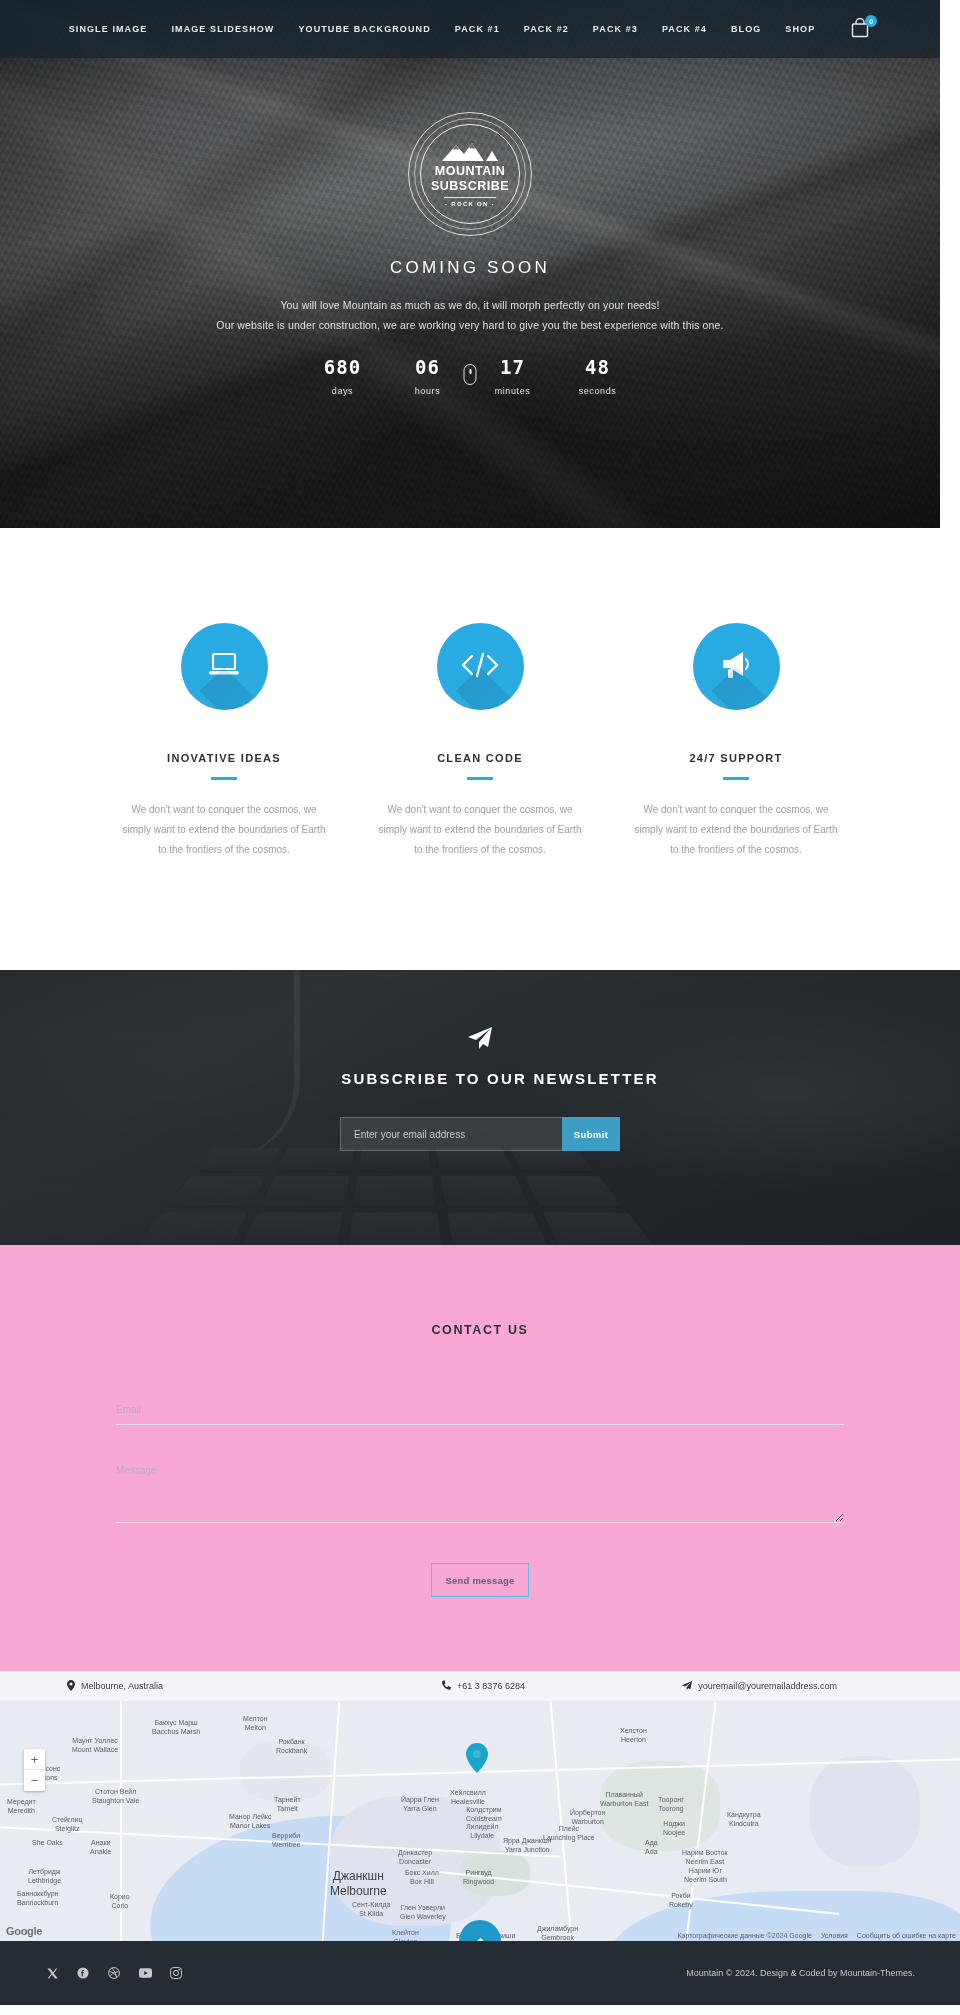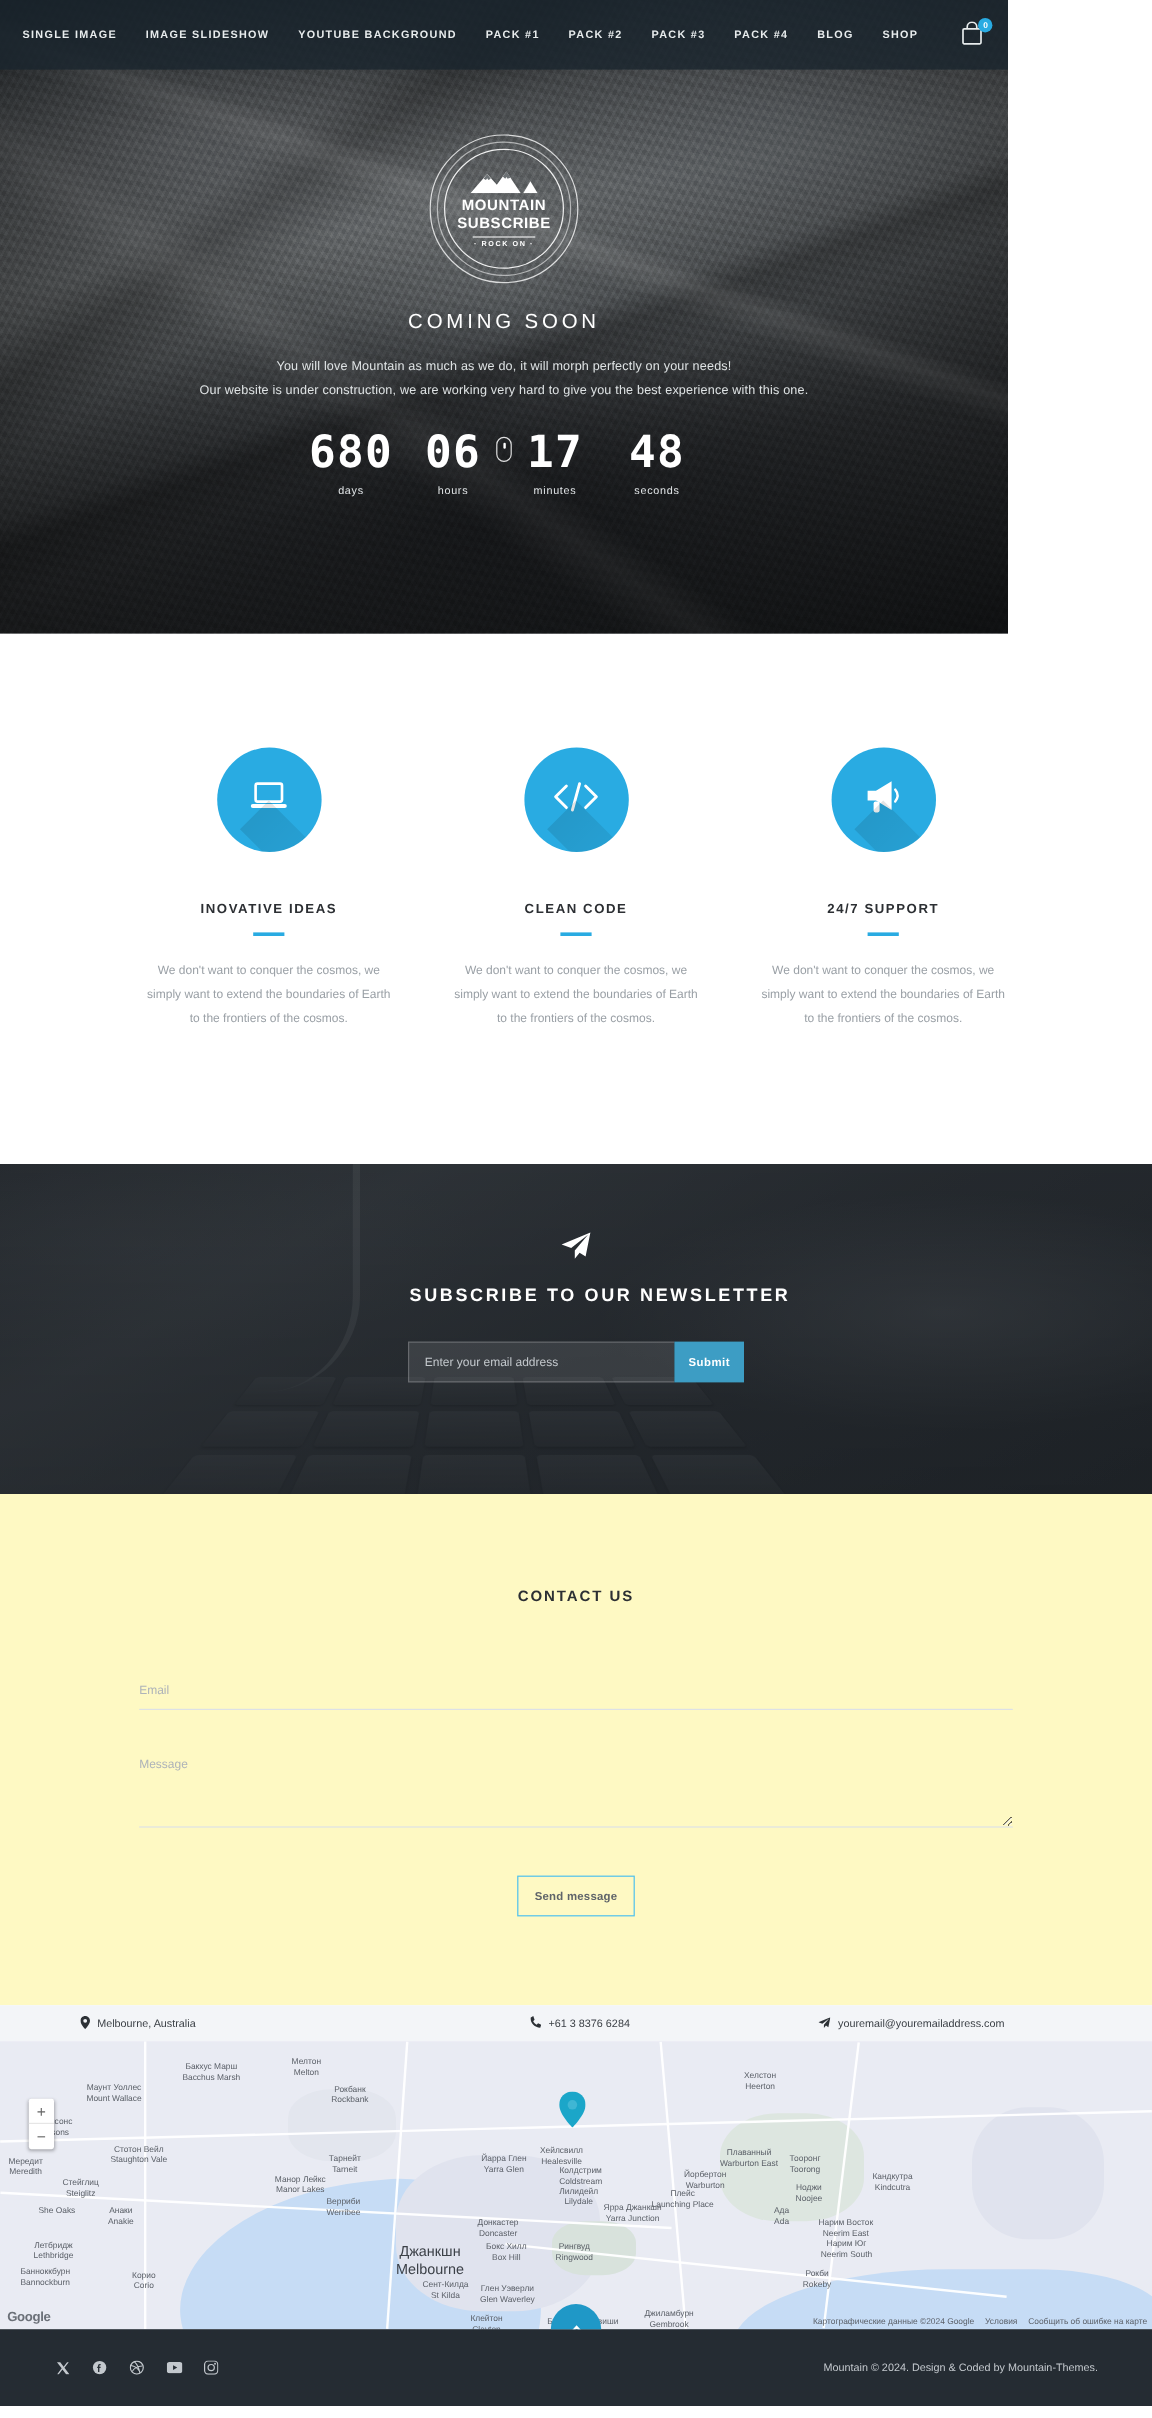--- a/index.html
+++ b/index.html
@@ -5,21 +5,21 @@
   * { margin:0; padding:0; box-sizing:border-box; }
   html,body { width:960px; }
   body {
     font-family:"Liberation Sans", sans-serif;
     background:#fff; color:#333;
     -webkit-font-smoothing:antialiased;
   }
 
   
   .hero {
-    position:relative; width:840px; height:528px; overflow:hidden;
+    position:relative; width:940px; height:528px; overflow:hidden;
     background:
       radial-gradient(ellipse 60% 40% at 18% 22%, rgba(168,172,176,.55), transparent 65%),
       radial-gradient(ellipse 55% 45% at 78% 18%, rgba(150,156,162,.5), transparent 62%),
       radial-gradient(ellipse 70% 50% at 50% 82%, rgba(28,30,33,.85), transparent 70%),
       linear-gradient(170deg,#2c3439 0%,#55595c 20%,#7b7f81 36%,#5d6164 52%,#3b3e41 70%,#232629 100%);
   }
   .hero-tex {
     position:absolute; inset:0;
     background:
       repeating-linear-gradient(118deg, rgba(255,255,255,.055) 0 2px, rgba(0,0,0,.05) 2px 5px),
@@ -72,21 +72,21 @@
 
   .hero-content { position:absolute; top:258px; left:0; right:0; text-align:center; z-index:10; }
   .coming-soon {
     color:#fff; font-size:17px; font-weight:300; letter-spacing:3.2px; margin-bottom:18px;
     font-family:"Liberation Sans", sans-serif;
   }
   .hero-sub { color:rgba(236,240,241,.93); font-size:10.5px; line-height:1.9; letter-spacing:.15px; }
 
   .countdown { display:flex; justify-content:center; gap:0; margin-top:22px; }
   .cd-item { width:85px; text-align:center; }
-  .cd-num { color:#fff; font-size:37px; font-weight:700; letter-spacing:1px; line-height:1; font-family:"DejaVu Sans Mono", monospace; }
+  .cd-num { color:#fff; font-size:19px; font-weight:700; letter-spacing:1px; line-height:1; font-family:"DejaVu Sans Mono", monospace; }
   .cd-lbl { color:#e2e6e8; font-size:9px; letter-spacing:.6px; margin-top:9px; }
 
   .scroll-ind {
     position:absolute; bottom:143px; left:50%; transform:translateX(-50%);
     width:13px; height:21px; border:1px solid rgba(255,255,255,.85); border-radius:7px; z-index:10;
   }
   .scroll-ind::after { content:""; position:absolute; top:4px; left:50%; transform:translateX(-50%); width:2px; height:5px; background:#fff; border-radius:1px; }
 
   
   .features { background:#fff; padding:95px 0 110px; }
@@ -136,21 +136,21 @@
     color:#e5e8ea; font-size:10px; padding:0 13px; font-family:"Liberation Sans", sans-serif;
   }
   .news-input::placeholder { color:#c4c9cd; }
   .news-submit {
     width:58px; height:34px; background:#3d9dc4; border:none; cursor:pointer;
     color:#fff; font-size:9.5px; font-weight:700; letter-spacing:.4px;
     font-family:"Liberation Sans", sans-serif;
   }
 
   
-  .contact { background:#fef9c3; padding:78px 0 74px; }
+  .contact { background:#f9a8d4; padding:78px 0 74px; }
   .contact-title { text-align:center; font-size:12.5px; font-weight:700; letter-spacing:1.6px; color:#2c2f33; margin-bottom:62px; }
   .c-wrap { width:728px; margin:0 auto; }
   .c-row { display:flex; gap:42px; margin-bottom:36px; }
   .c-field { flex:1; }
   .c-input, .c-textarea {
     width:100%; border:none; border-bottom:1px solid #dde1e6; background:transparent;
     outline:none; font-size:10px; color:#60656b; padding:4px 0 9px;
     font-family:"Liberation Sans", sans-serif;
   }
   .c-input::placeholder, .c-textarea::placeholder { color:#aeb3b9; }

